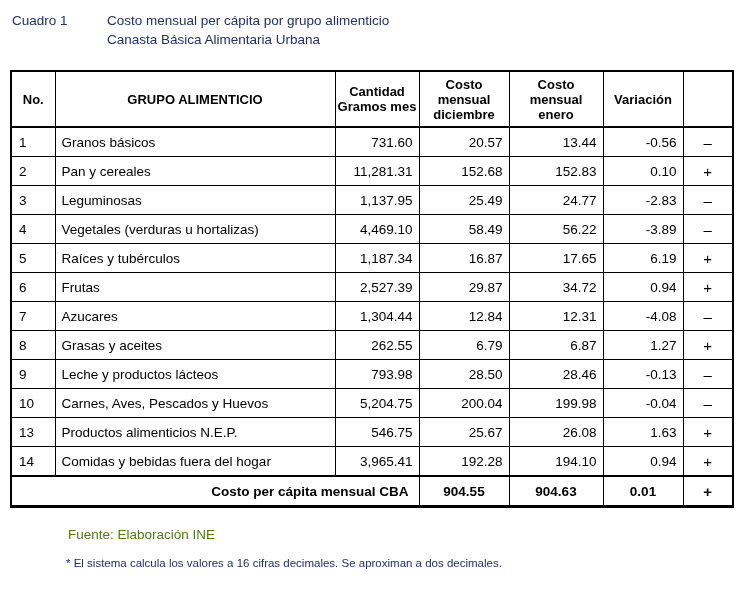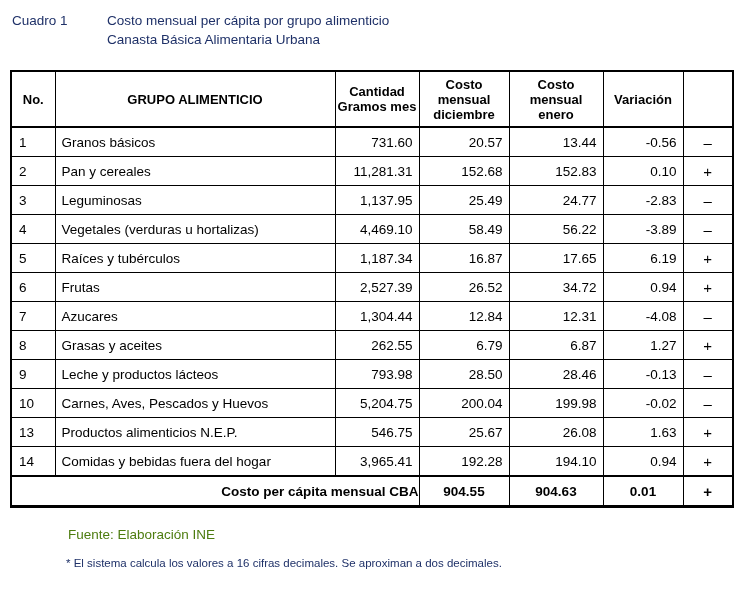--- a/index.html
+++ b/index.html
@@ -55,21 +55,21 @@
     vertical-align: middle;
     white-space: nowrap;
   }
   .cba-table td.col-no { padding-left: 7px; }
   .cba-table td.num { text-align: right; }
   .cba-table td.sign { text-align: center; font-size: 15px; }
   .cba-table tfoot td {
     font-weight: bold;
     font-size: 13.5px;
     height: 20px;
-    padding: 4px 0;
+    padding: 4px 10px;
     vertical-align: middle;
     border-top: 2px solid #000;
     white-space: nowrap;
   }
   .cba-table tfoot td.total-label { text-align: right; }
   .cba-table tfoot td.num { text-align: center; }
   .cba-table tfoot td.sign { text-align: center; font-size: 15px; }
 
   .fuente {
     margin: 19px 15px 0 68px;
@@ -163,21 +163,21 @@
     <td class="num">16.87</td>
     <td class="num">17.65</td>
     <td class="num">6.19</td>
     <td class="sign">+</td>
   </tr>
 
   <tr>
     <td class="col-no">6</td>
     <td>Frutas</td>
     <td class="num">2,527.39</td>
-    <td class="num">26.52</td>
+    <td class="num">29.87</td>
     <td class="num">34.72</td>
     <td class="num">0.94</td>
     <td class="sign">+</td>
   </tr>
 
   <tr>
     <td class="col-no">7</td>
     <td>Azucares</td>
     <td class="num">1,304.44</td>
     <td class="num">12.84</td>
@@ -205,21 +205,21 @@
     <td class="num">-0.13</td>
     <td class="sign">–</td>
   </tr>
 
   <tr>
     <td class="col-no">10</td>
     <td>Carnes, Aves, Pescados y Huevos</td>
     <td class="num">5,204.75</td>
     <td class="num">200.04</td>
     <td class="num">199.98</td>
-    <td class="num">-0.02</td>
+    <td class="num">-0.04</td>
     <td class="sign">–</td>
   </tr>
 
 
   <tr>
     <td class="col-no">13</td>
     <td>Productos alimenticios N.E.P.</td>
     <td class="num">546.75</td>
     <td class="num">25.67</td>
     <td class="num">26.08</td>

